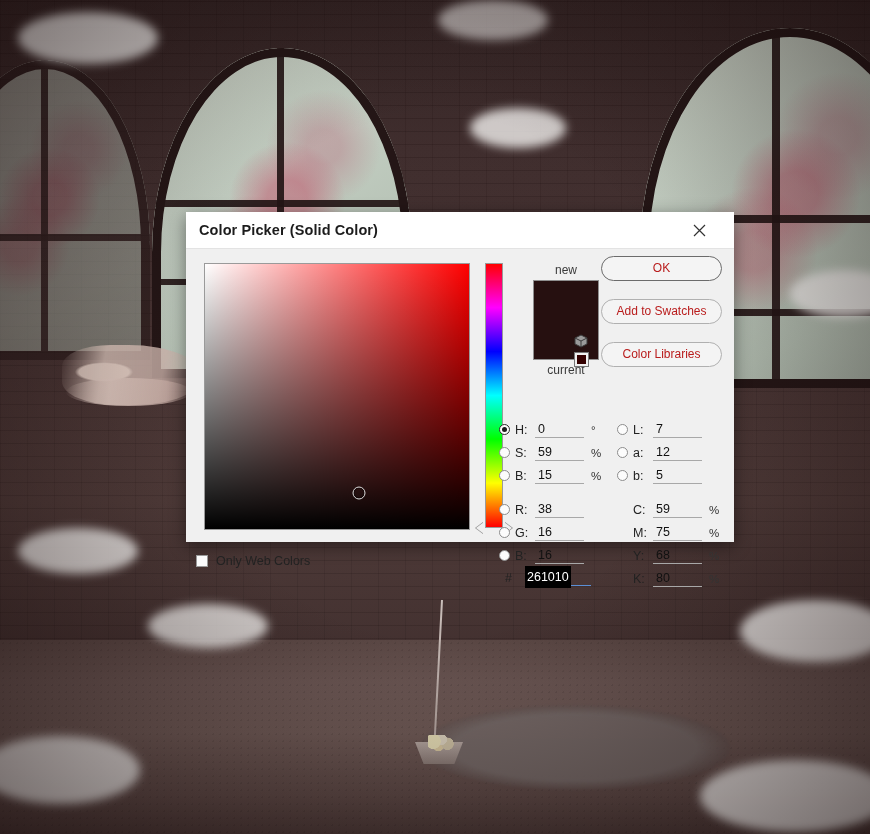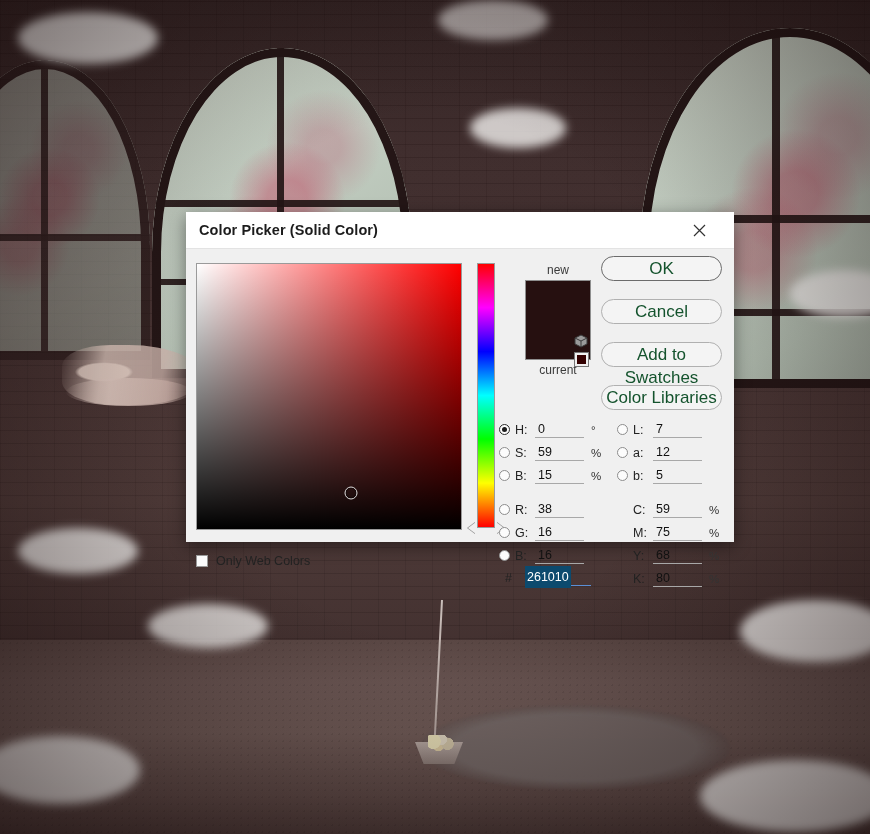--- a/index.html
+++ b/index.html
@@ -117,21 +117,21 @@
   .titlebar{
     height:36px;background:#ffffff;border-bottom:1px solid #e3e3e3;
     display:flex;align-items:center;justify-content:space-between;
     padding:0 20px 0 13px;
   }
   .title{font-size:14.5px;font-weight:bold;color:#1c1c1c;letter-spacing:.1px;}
   .closebtn{
     width:30px;height:30px;display:flex;align-items:center;justify-content:center;
     color:#333;font-size:17px;line-height:1;cursor:pointer;
   }
-  .body{padding:14px 14px 12px 10px;display:flex;}
+  .body{padding:14px 14px 12px 18px;display:flex;}
 
   
   .leftcol{display:flex;}
   .sbwrap{position:relative;width:264px;height:265px;border:1px solid #9a9a9a;box-sizing:content-box;}
   .sb{
     position:absolute;inset:0;
     background:
       linear-gradient(to bottom, rgba(0,0,0,0) 0%, #000 100%),
       linear-gradient(to right, #fff 0%, #ff0000 100%);
   }
@@ -165,21 +165,21 @@
     width:15px;height:15px;margin:3px auto 0 auto;border:1px solid #777;
     box-sizing:border-box;padding:2px;background:#f0f0f0;
   }
   .websafe i{display:block;width:100%;height:100%;}
 
   
   .btncol{position:absolute;left:601px;top:256px;width:121px;}
   .btn{
     display:block;width:121px;height:25px;margin-bottom:18px;
     background:#f4f4f4;border:1px solid #b0b0b0;border-radius:13px;
-    font-family:"Liberation Sans", sans-serif;font-size:17px;color:#14532d;
+    font-family:"Liberation Sans", sans-serif;font-size:12px;color:#b91c1c;
     cursor:pointer;line-height:23px;text-align:center;padding:0;
   }
   .btn.primary{border:1.6px solid #6b6b6b;}
 
   
   .fields{position:absolute;left:499px;top:418px;width:232px;}
   .frow{display:flex;align-items:center;height:23px;}
   .radio{
     width:11px;height:11px;border:1px solid #8d8d8d;border-radius:50%;
     background:#fcfcfc;box-sizing:border-box;margin-right:5px;flex:0 0 auto;
@@ -199,21 +199,21 @@
   .grp-cmyk{position:absolute;left:118px;top:80px;width:118px;}
   .cmyk-pad{margin-left:16px;}
   .rgb-grp{position:absolute;left:0;top:80px;width:118px;}
 
   .hexrow{position:absolute;left:0;top:152px;display:flex;align-items:center;}
   .hexhash{width:20px;margin-left:6px;font-size:12.5px;color:#222;}
   .hexfield{
     width:66px;border:none;border-bottom:1px solid #5b8fd6;background:transparent;
     font-family:"Liberation Sans", sans-serif;font-size:12.5px;padding:0 0 1px 0;outline:none;
   }
-  .hexsel{background:#0c4a6e;color:#fff;padding:4px 2px;}
+  .hexsel{background:#000000;color:#fff;padding:4px 2px;}
 
   .webrow{position:absolute;left:196px;top:554px;display:flex;align-items:center;}
   .chk{
     width:12px;height:12px;border:1px solid #9a9a9a;background:#fcfcfc;
     box-sizing:border-box;margin-right:8px;cursor:pointer;
   }
   .weblabel{font-size:12.5px;color:#222;}
 </style>
 </head>
 <body>
@@ -310,21 +310,20 @@
         <path d="M8 1 L14 4 L14 10 L8 13 L2 10 L2 4 Z" fill="#9a9a9a" stroke="#3a3a3a" stroke-width="1"></path>
         <path d="M2 4 L8 7 L14 4 M8 7 L8 13" fill="none" stroke="#3a3a3a" stroke-width="1"></path>
       </svg>
       <div class="websafe">
         <i id="swWeb" style="background: rgb(51, 0, 0);"></i>
       </div>
     </div>
 
     <div class="btncol" style="position:absolute;left:415px;top:44px;">
       <button class="btn primary">OK</button>
-      <button class="btn">Cancel</button>
       <button class="btn" style="margin-top:8px;">Add to Swatches</button>
       <button class="btn">Color Libraries</button>
     </div>
 
     <div class="fields" style="position:absolute;left:313px;top:206px;width:232px;height:180px;">
 
       <div class="grp-left">
         <div class="frow">
           <span class="radio on">
               <i></i>

